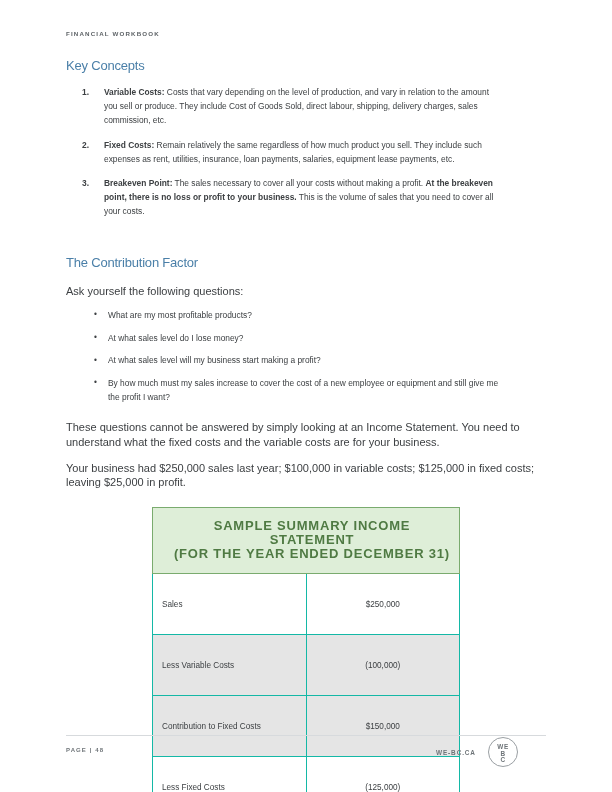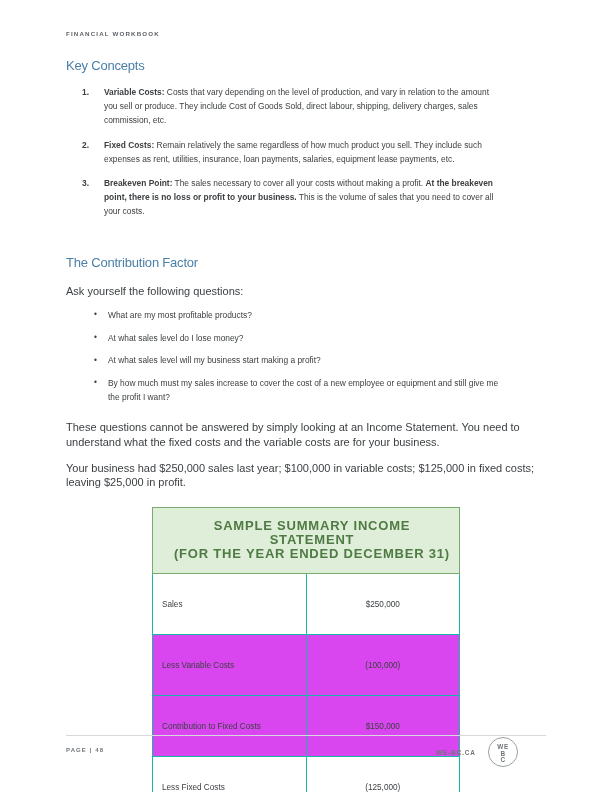--- a/index.html
+++ b/index.html
@@ -144,21 +144,21 @@
     color: #3d4043;
   }
   table.income td.label {
     width: 184px;
   }
   table.income td.value {
     text-align: center;
     width: 122px;
   }
   table.income tr.shade td {
-    background: #d946ef;
+    background: #e5e5e5;
   }
   table.income tr.total td {
     font-weight: bold;
     background: #14b8a6;
   }
   .footer-rule {
     position: absolute;
     left: 66px;
     top: 735px;
     width: 480px;

